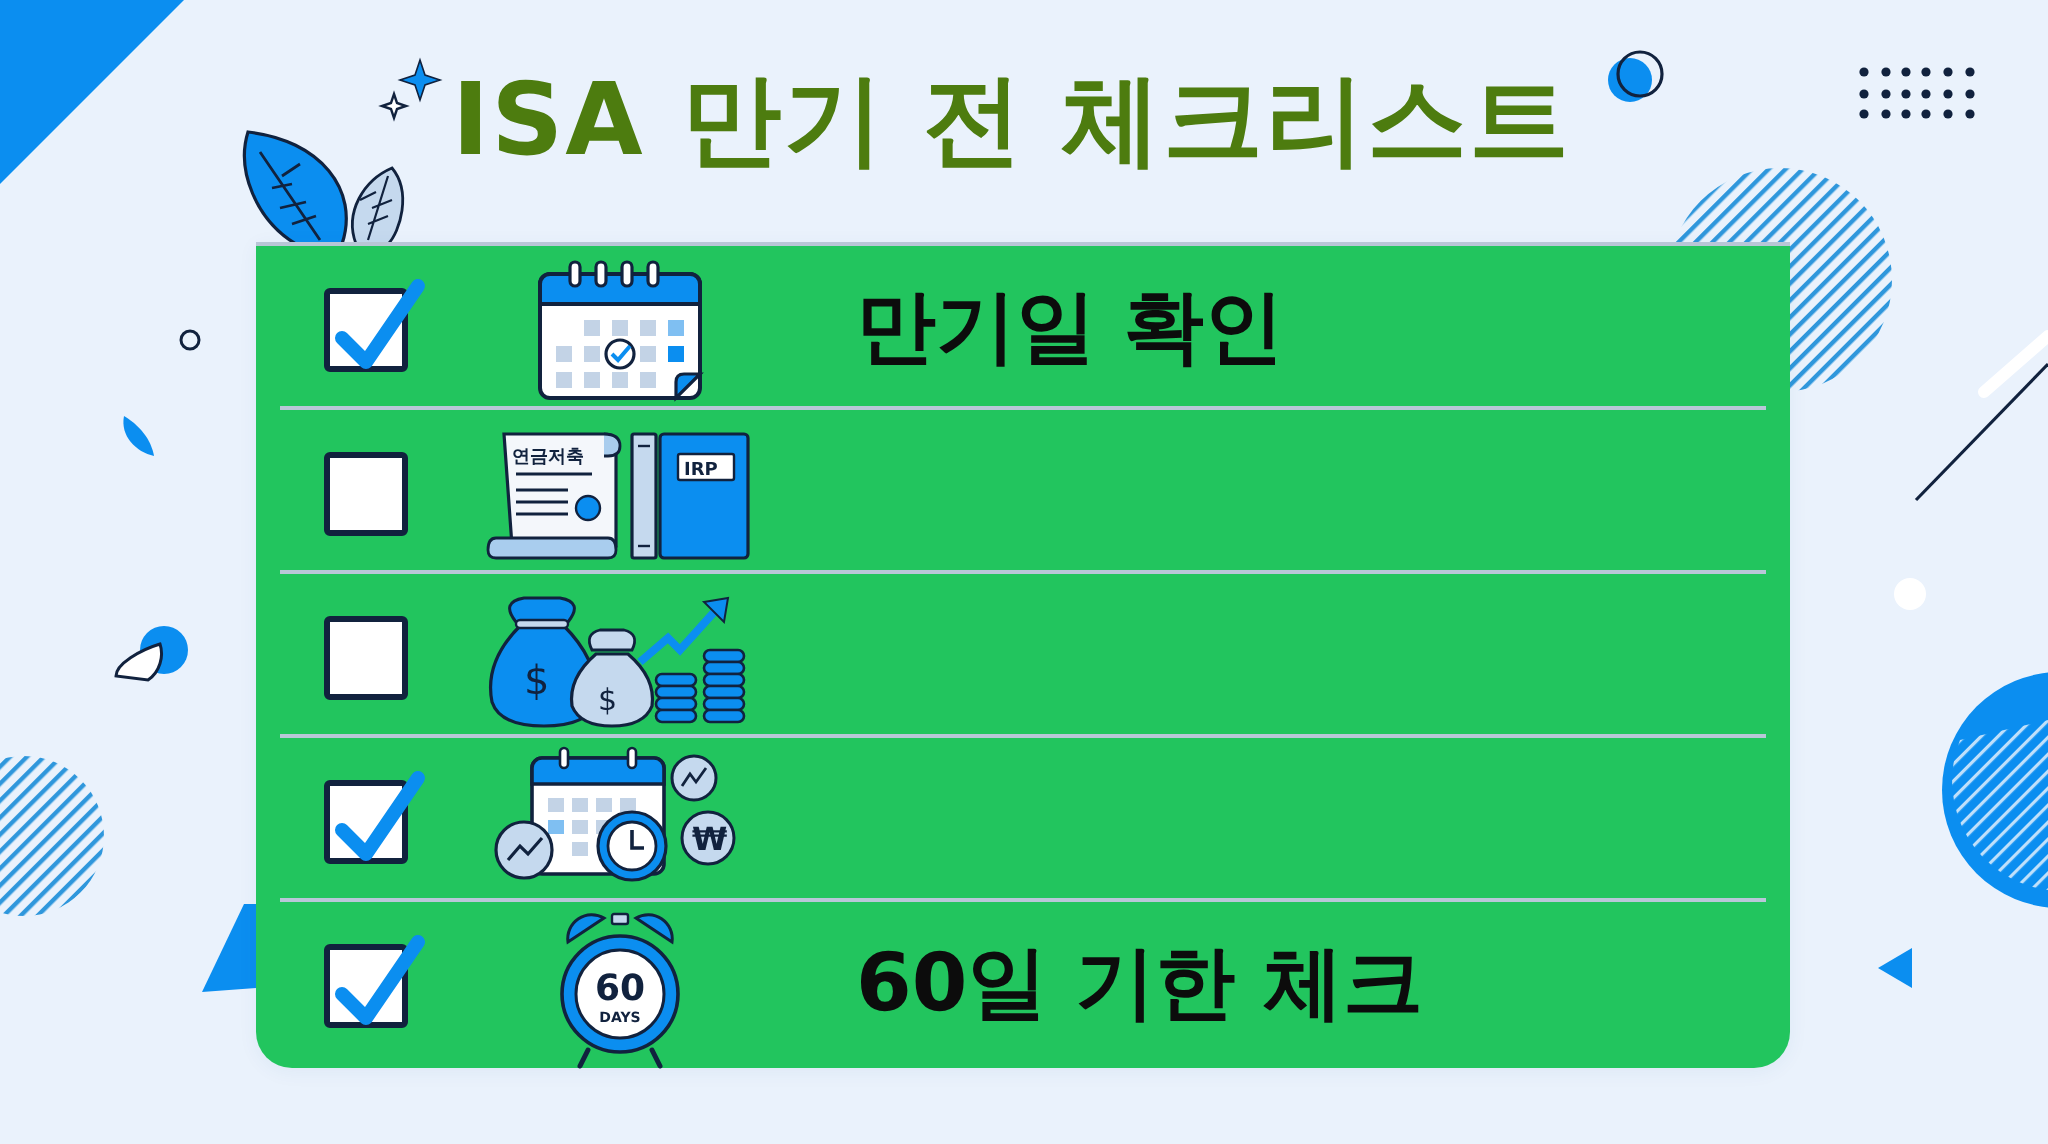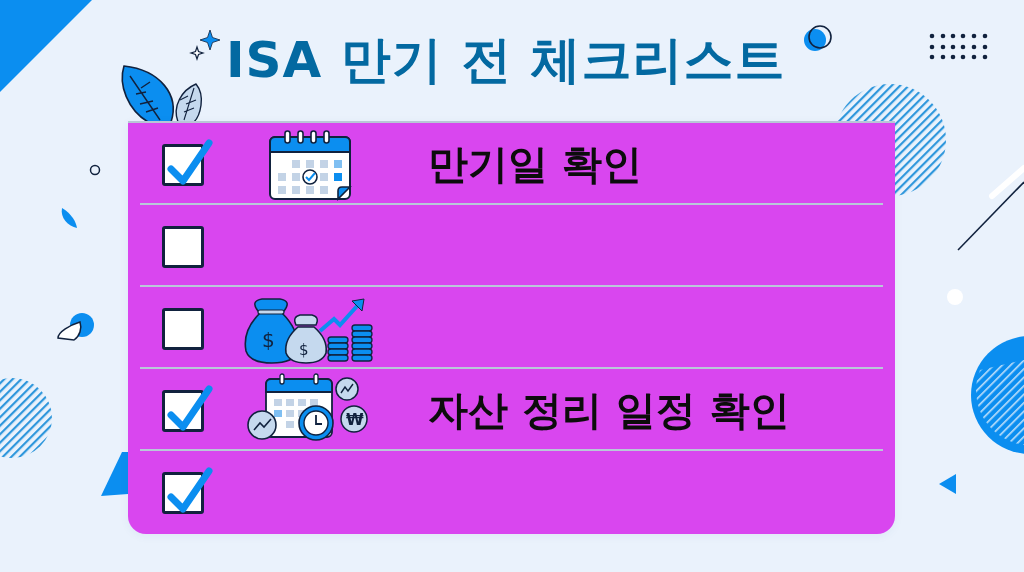--- a/index.html
+++ b/index.html
@@ -10,27 +10,27 @@
     position: relative;
   }
   .deco { position: absolute; }
   .corner-tri {
     left: 0; top: 0; width: 0; height: 0;
     border-top: 92px solid #0b8ef0;
     border-right: 92px solid transparent;
   }
   .title {
     position: absolute; left: 226px; top: 30px;
-    font-weight: bold; font-size: 50px; color: #0369a1;
+    font-weight: bold; font-size: 50px; color: #4d7c0f;
     letter-spacing: 1px; line-height: 60px; white-space: nowrap;
   }
   .card {
     position: absolute; left: 128px; top: 121px;
     width: 767px; height: 413px;
-    background: #d946ef;
+    background: #22c55e;
     border-radius: 0 0 18px 18px;
     border-top: 2px solid #b8c6d6;
     box-shadow: 0 2px 10px rgba(40,80,140,0.06);
   }
   .row {
     position: absolute; left: 0; width: 767px; height: 82px;
   }
   .row .divider {
     position: absolute; left: 12px; right: 12px; bottom: 0;
     height: 2px; background: #b9c7d8;
@@ -161,20 +161,41 @@
         <path d="M66 50 L69 53 L75 46" fill="none" stroke="#0b8ef0" stroke-width="2"></path>
         <path d="M110 60 L98 72 L98 64 Q98 60 102 60 Z" fill="#0b8ef0" stroke="#11223e" stroke-width="1.6"></path>
       </svg>
     </div>
     <span class="label">만기일 확인</span>
     <div class="divider"></div>
   </div>
 
   <div class="row" style="top:82px">
     <div class="checkbox"></div>
+    <div class="icon-wrap">
+      <svg width="140" height="76">
+        <path d="M12 8 h50 q6 0 6 6 v50 h-52 z" fill="#f4f7fb" stroke="#11223e" stroke-width="1.6"></path>
+        <path d="M62 8 q8 0 8 6 q0 5 -6 5 h-2" fill="#a9cdee" stroke="#11223e" stroke-width="1.4"></path>
+        <text x="16" y="22" font-size="9" font-weight="bold" fill="#11223e">연금저축</text>
+        <g stroke="#11223e" stroke-width="1.4">
+            <line x1="18" y1="28" x2="56" y2="28"></line>
+            <line x1="18" y1="36" x2="44" y2="36"></line>
+            <line x1="18" y1="42" x2="44" y2="42"></line>
+            <line x1="18" y1="48" x2="44" y2="48"></line>
+          </g>
+        <circle cx="54" cy="45" r="6" fill="#0b8ef0" stroke="#11223e" stroke-width="1.2"></circle>
+        <path d="M8 60 h56 q4 0 4 6 q0 4 -4 4 h-56 q-4 0 -4 -4 q0 -6 4 -6 z" fill="#a9cdee" stroke="#11223e" stroke-width="1.4"></path>
+        <rect x="76" y="8" width="12" height="62" rx="1" fill="#c5d9ee" stroke="#11223e" stroke-width="1.6"></rect>
+        <line x1="79" y1="14" x2="85" y2="14" stroke="#11223e" stroke-width="1.2"></line>
+          <line x1="79" y1="64" x2="85" y2="64" stroke="#11223e" stroke-width="1.2"></line>
+        <rect x="90" y="8" width="44" height="62" rx="2" fill="#0b8ef0" stroke="#11223e" stroke-width="1.6"></rect>
+        <rect x="99" y="18" width="28" height="13" rx="1" fill="#fff" stroke="#11223e" stroke-width="1.2"></rect>
+        <text x="102" y="28.5" font-size="9" font-weight="bold" fill="#11223e">IRP</text>
+      </svg>
+    </div>
     <div class="divider"></div>
   </div>
 
   <div class="row" style="top:164px">
     <div class="checkbox"></div>
     <div class="icon-wrap">
       <svg width="140" height="76">
         <path d="M18 20 Q10 10 22 8 L40 8 Q52 10 44 20 Z" fill="#0b8ef0" stroke="#11223e" stroke-width="1.5"></path>
         <path d="M20 22 Q2 40 6 60 Q10 72 32 72 Q54 72 58 60 Q60 40 42 22 Z" fill="#0b8ef0" stroke="#11223e" stroke-width="1.6"></path>
         <rect x="18" y="19" width="26" height="4" rx="2" fill="#c5d9ee" stroke="#11223e" stroke-width="1.2"></rect>
@@ -227,24 +248,37 @@
         <path d="M14 57 L20 50 L24 54 L31 46" fill="none" stroke="#11223e" stroke-width="1.6"></path>
         <circle cx="76" cy="50" r="17" fill="#0b8ef0" stroke="#11223e" stroke-width="1.6"></circle>
         <circle cx="76" cy="50" r="12" fill="#fff" stroke="#11223e" stroke-width="1.4"></circle>
         <path d="M76 42 L76 51 L82 51" fill="none" stroke="#11223e" stroke-width="1.8"></path>
         <circle cx="107" cy="16" r="11" fill="#c5d9ee" stroke="#11223e" stroke-width="1.5"></circle>
         <path d="M101 20 L105 14 L108 18 L113 11" fill="none" stroke="#11223e" stroke-width="1.4"></path>
         <circle cx="114" cy="46" r="13" fill="#c5d9ee" stroke="#11223e" stroke-width="1.5"></circle>
         <text x="106" y="52" font-size="16" font-weight="bold" fill="#11223e">₩</text>
       </svg>
     </div>
-    <span class="label">자산 정리 일정 확인</span>
     <div class="divider"></div>
   </div>
 
   <div class="row" style="top:328px">
     <div class="checkbox">
       <svg width="50" height="56">
         <path d="M8 36 L20 48 L46 10" fill="none" stroke="#0b8ef0" stroke-width="7" stroke-linecap="round" stroke-linejoin="round"></path>
       </svg>
     </div>
+    <div class="icon-wrap">
+      <svg width="140" height="80">
+        <path d="M44 16 A12 12 0 0 1 62 4 Z" fill="#0b8ef0" stroke="#11223e" stroke-width="1.5"></path>
+        <path d="M96 16 A12 12 0 0 0 78 4 Z" fill="#0b8ef0" stroke="#11223e" stroke-width="1.5"></path>
+        <rect x="66" y="2" width="8" height="5" rx="1" fill="#c5d9ee" stroke="#11223e" stroke-width="1.2"></rect>
+        <line x1="54" y1="70" x2="50" y2="78" stroke="#11223e" stroke-width="2.5" stroke-linecap="round"></line>
+        <line x1="86" y1="70" x2="90" y2="78" stroke="#11223e" stroke-width="2.5" stroke-linecap="round"></line>
+        <circle cx="70" cy="42" r="29" fill="#0b8ef0" stroke="#11223e" stroke-width="1.8"></circle>
+        <circle cx="70" cy="42" r="22" fill="#fff" stroke="#11223e" stroke-width="1.5"></circle>
+        <text x="70" y="45" text-anchor="middle" font-size="18" font-weight="bold" fill="#11223e">60</text>
+        <text x="70" y="56" text-anchor="middle" font-size="7" font-weight="bold" fill="#11223e">DAYS</text>
+      </svg>
+    </div>
+    <span class="label">60일 기한 체크</span>
   </div>
 </div>
 
 </body></html>

